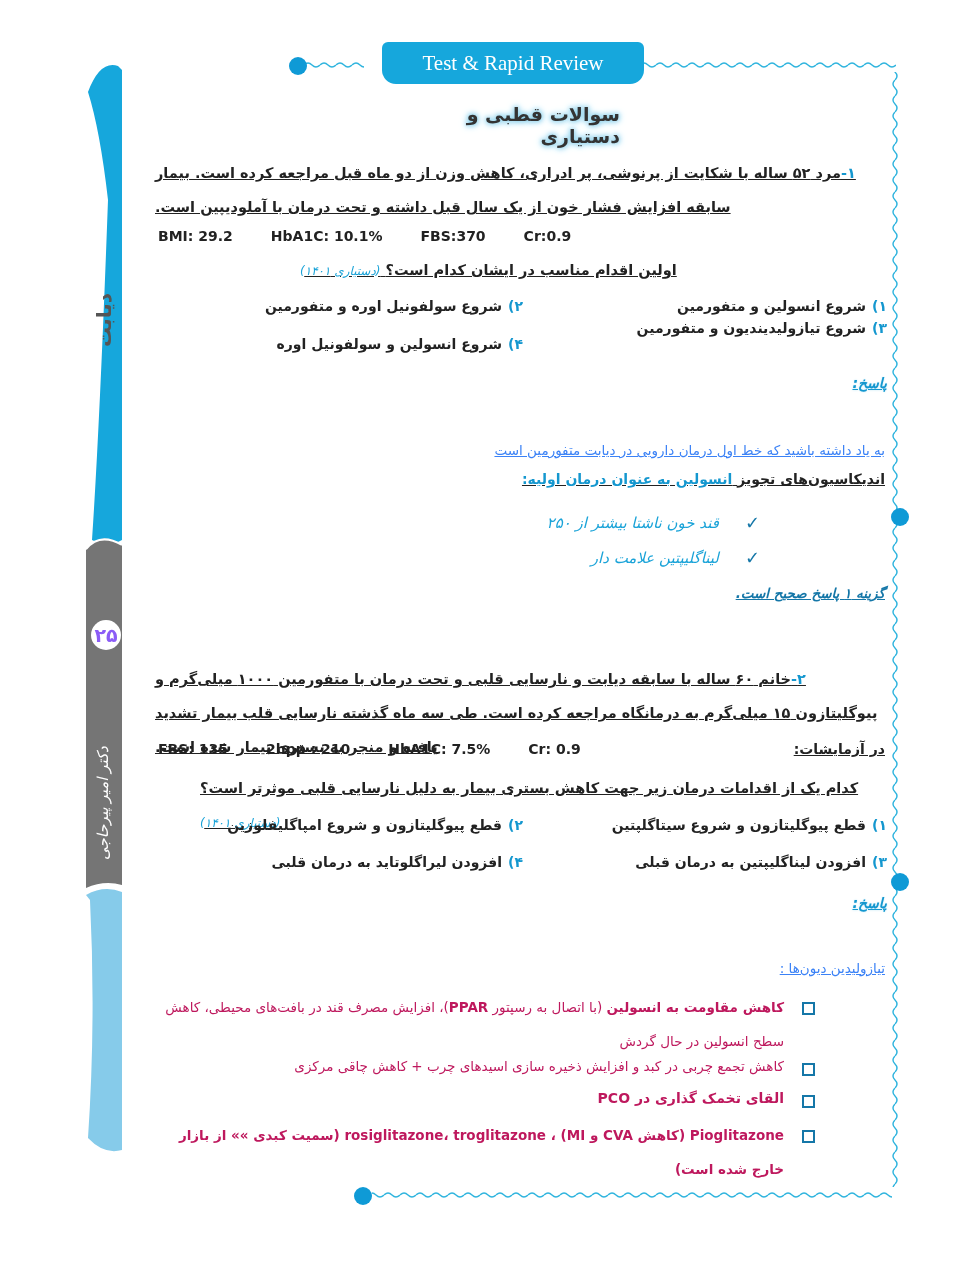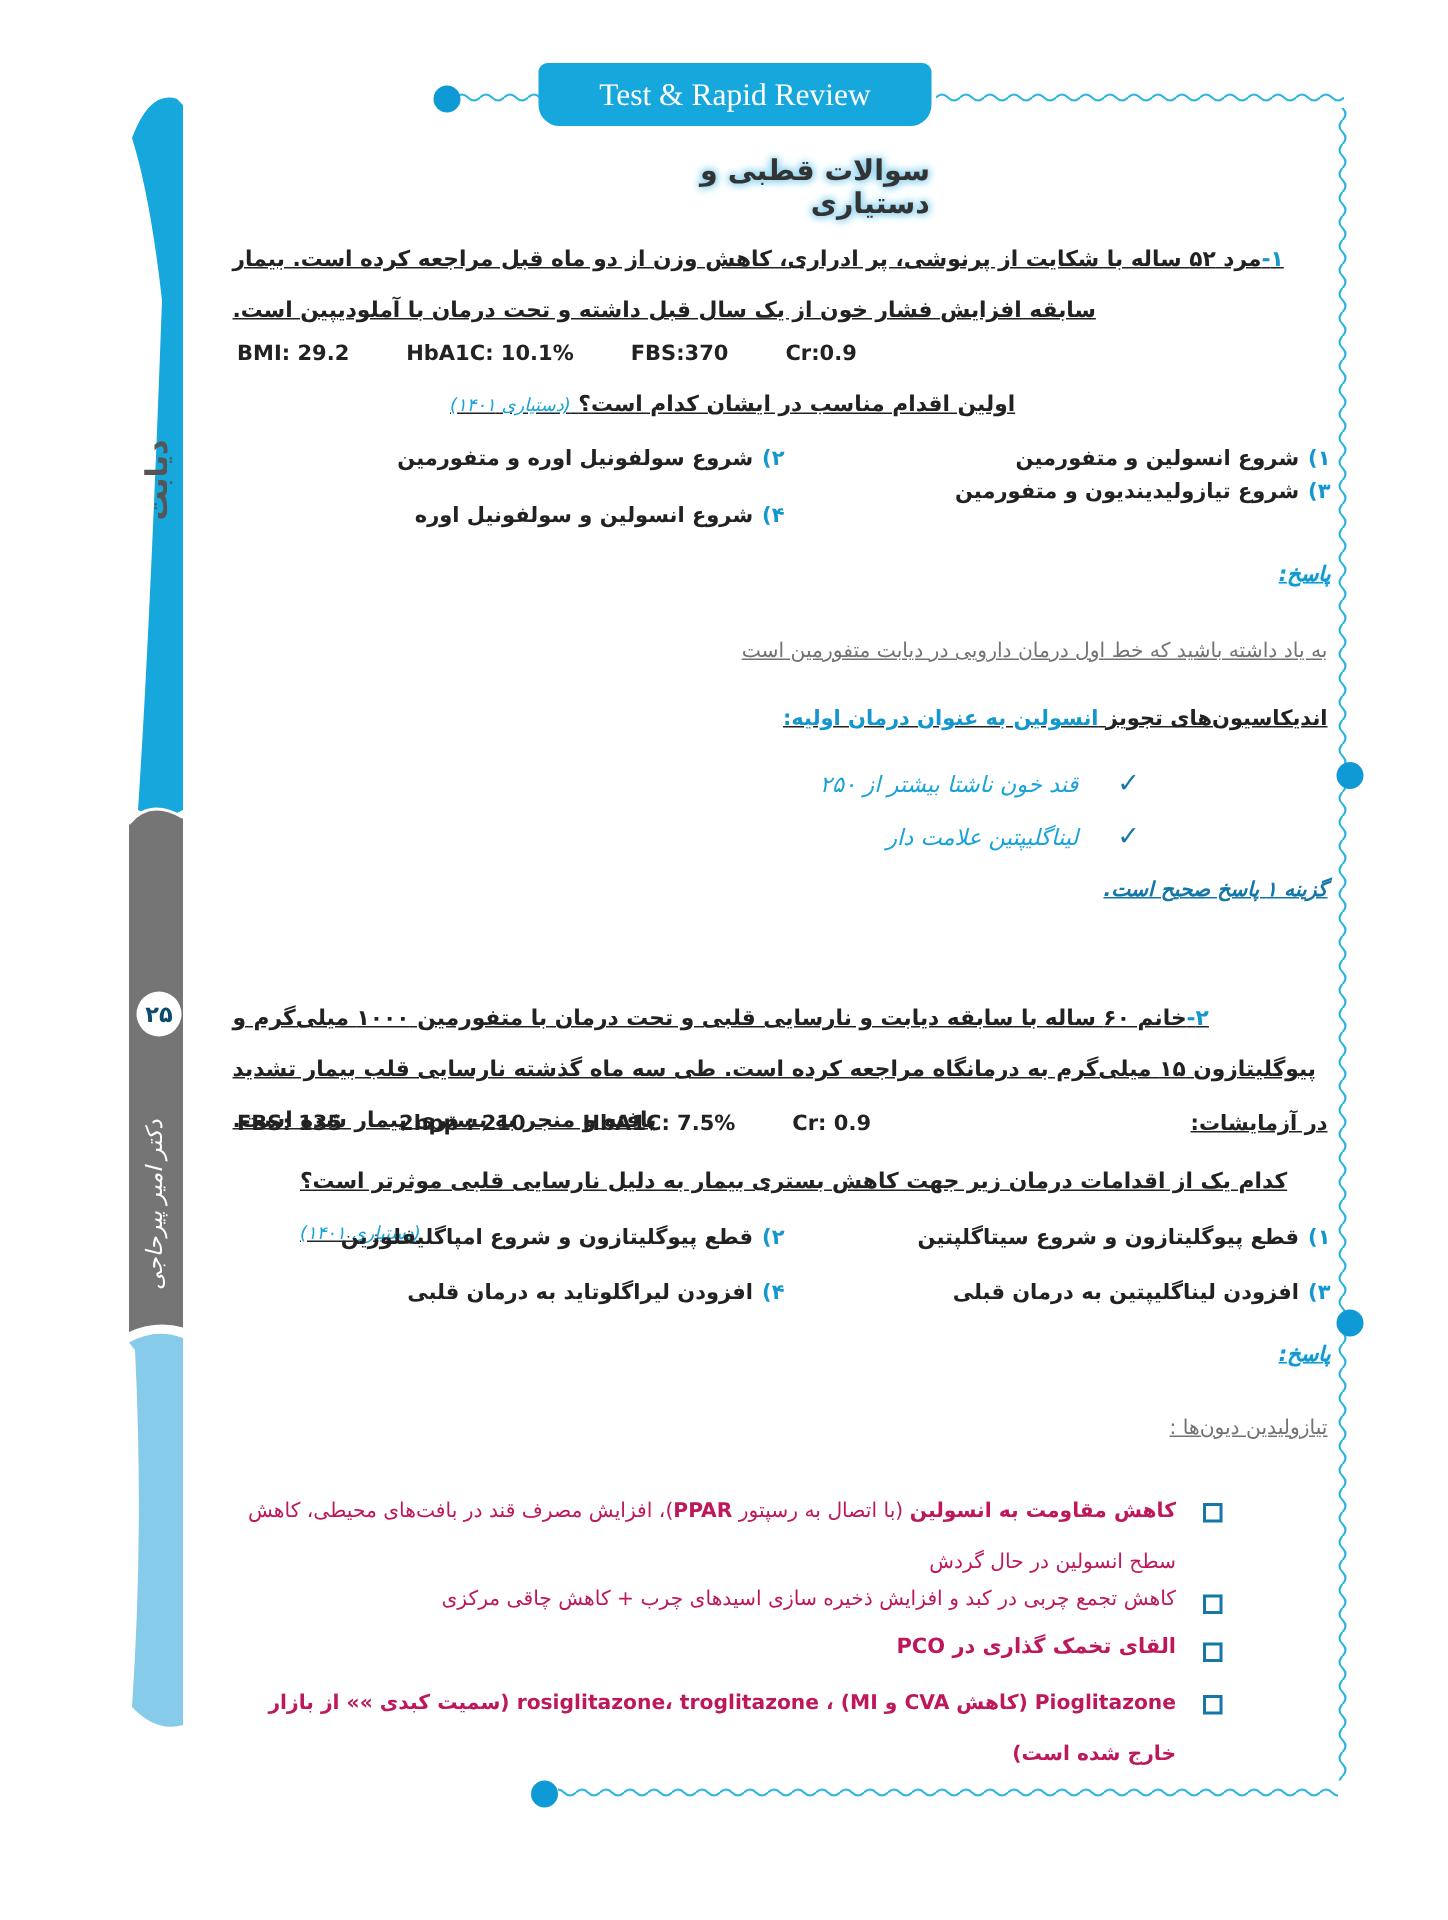--- a/index.html
+++ b/index.html
@@ -4,53 +4,53 @@
 <style>
   html, body { margin:0; padding:0; }
   body {
     width:965px; height:1280px; background:#ffffff; position:relative; overflow:hidden;
     font-family:"DejaVu Sans", sans-serif; color:#222;
   }
   .page-shadow { position:absolute; left:0; top:0; width:965px; height:1280px; background:#fff; }
   .side-rail { position:absolute; left:0; top:0; width:200px; height:1280px; }
   .frame { position:absolute; left:0; top:0; width:965px; height:1280px; pointer-events:none; }
   .header-tab {
-    position:absolute; left:359px; top:42px; width:262px; height:42px;
+    position:absolute; left:382px; top:42px; width:262px; height:42px;
     background:#16a7dc; border-radius:6px 6px 14px 14px;
     color:#fff; font-family:"Liberation Serif", serif; font-size:21px;
     display:flex; align-items:center; justify-content:center;
   }
   .section-title {
     position:absolute; left:430px; top:108px; width:190px; height:34px;
     display:flex; align-items:center; justify-content:center;
     font-weight:bold; font-size:19px; color:#333;
     text-shadow: 0 0 4px #8fd3ee, 0 0 6px #8fd3ee, 0 0 8px #a5dcf2;
     direction:rtl;
   }
   .rtl { direction:rtl; text-align:left;text-decoration:underline; }
   .block { position:absolute; }
   .q-text { font-size:14.5px; font-weight:bold; line-height:34px; color:#222; }
   .qnum { color:#1497cf; }
   .labs { font-size:14px; font-weight:bold; color:#222; direction:ltr; display:flex; gap:38px; }
   .source { color:#1aa3d8; font-style:italic; font-weight:normal; font-size:12px;margin-top:40px; }
   .opt { position:absolute; font-size:14px; font-weight:bold; direction:rtl; white-space:nowrap; }
   .opt .onum { color:#1497cf; margin-left:6px; }
   .answer-label { font-weight:bold; font-size:14px; color:#1497cf; font-style:italic; text-shadow:0 0 2px #b8e4f5; }
-  .plain { font-size:13.5px; color:#737373; }
+  .plain { font-size:13.5px; color:#3b82f6;margin-top:16px; }
   .blue { color:#1497cf; }
   .check-row { position:absolute; direction:rtl; display:flex; align-items:center; gap:26px; font-size:15px; font-style:italic; color:#1aa3d8; }
   .check-icon { color:#1577a8; font-size:18px; font-style:normal; font-weight:bold; }
   .correct { font-size:13.5px; font-weight:bold; font-style:italic; color:#1577a8; }
   .bullet-row { position:absolute; direction:rtl; display:flex; align-items:flex-start; font-size:13.5px; color:#be185d; }
   .bullet-box { width:9px; height:9px; border:2.5px solid #1577a8; margin-left:18px; margin-top:5px; flex:none; }
   .side-text { position:absolute; color:#fff; font-size:15px; font-style:italic; writing-mode:vertical-rl; transform:rotate(180deg); }
   .page-num {
     position:absolute; left:91px; top:620px; width:30px; height:30px; border-radius:50%;
-    background:#fff; color:#0c4a6e; font-weight:bold; font-size:15px;
-    display:flex; align-items:center; justify-content:center;margin-top:41px;
+    background:#fff; color:#8b5cf6; font-weight:bold; font-size:19px;
+    display:flex; align-items:center; justify-content:center;
   }
   .chapter-label { position:absolute; left:84px; top:290px; width:40px; height:60px; color:#555; font-weight:bold; font-size:20px; display:flex; align-items:center; justify-content:center; transform:rotate(-90deg); }
 </style>
 </head>
 <body>
 
 <div class="page-shadow"></div>
 
 <svg class="side-rail" viewBox="0 0 200 1280">
   <path d="M88 92 Q100 60 118 66 L122 70 L122 540 Q108 548 92 540 Q100 420 108 200 Q100 130 88 92 Z" fill="#16a7dc"></path>

